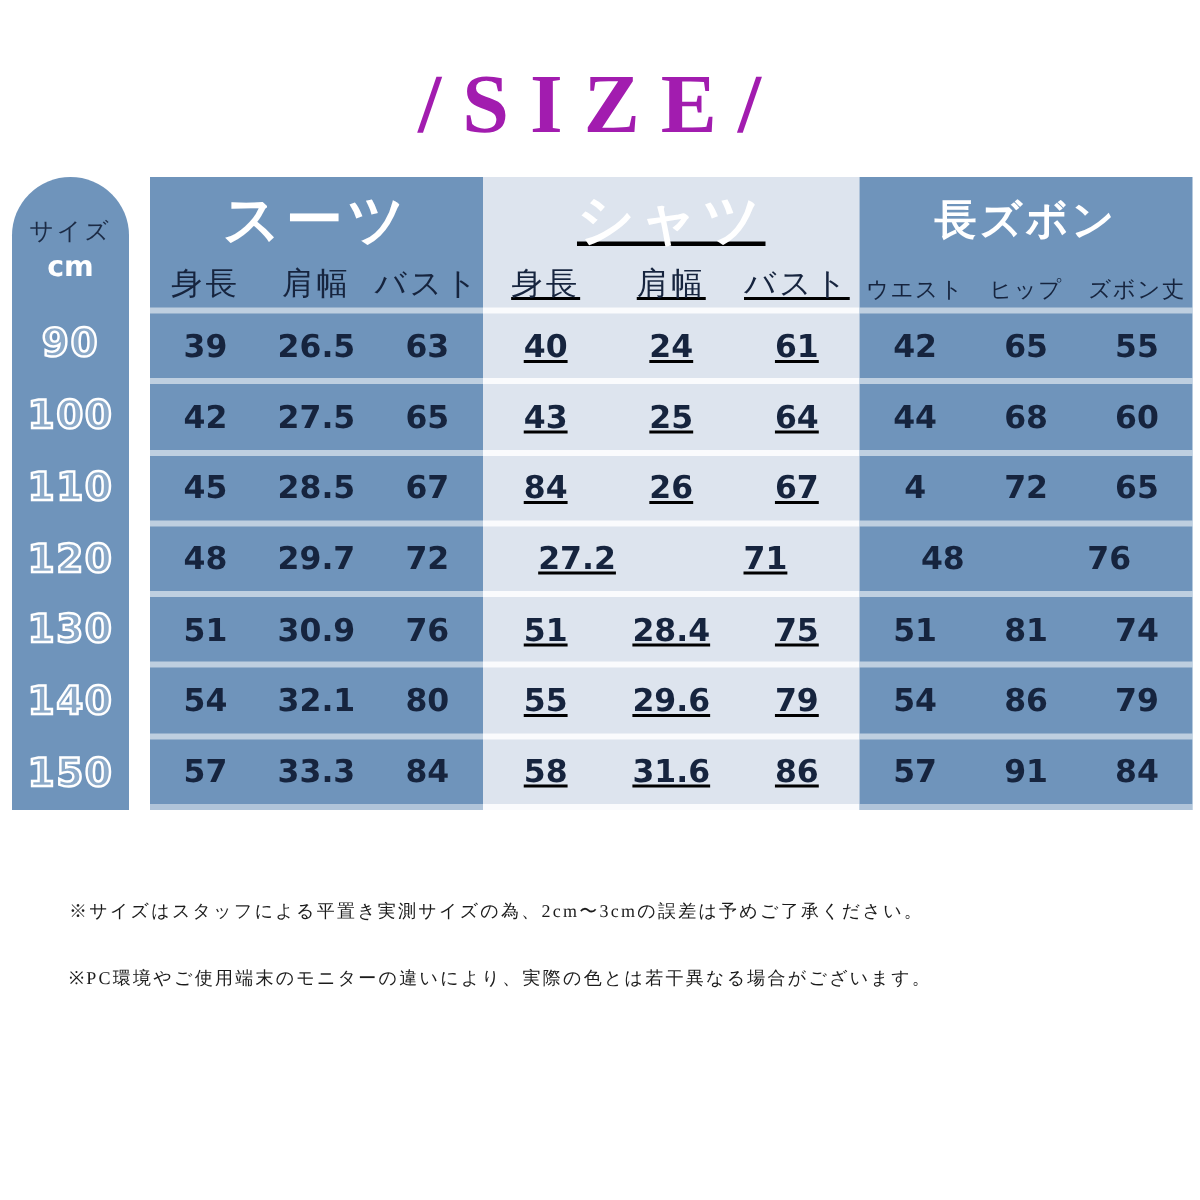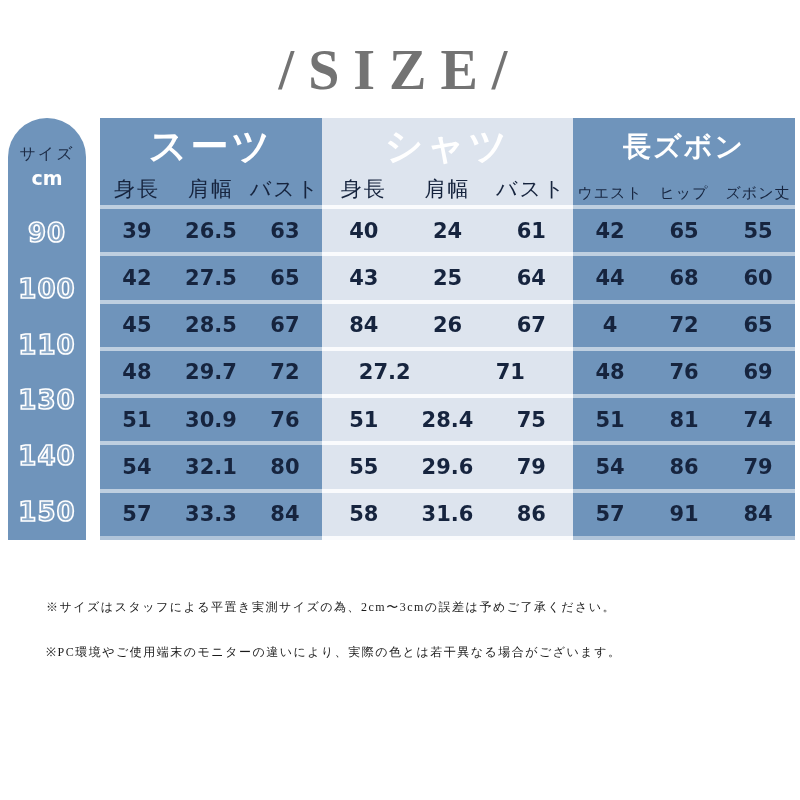--- a/index.html
+++ b/index.html
@@ -2,21 +2,21 @@
 <html><head>
 <meta charset="utf-8">
 <style>
   html,body{margin:0;padding:0;background:#fff;}
   .canvas{position:relative;width:800px;height:800px;background:#ffffff;overflow:hidden;
           font-family:"DejaVu Sans",sans-serif;}
 
   
   .page-title{position:absolute;top:38px;left:0;width:100%;text-align:center;
               font-family:"Liberation Serif","DejaVu Serif",serif;font-weight:bold;
-              font-size:56px;letter-spacing:14px;color:#737373;}
+              font-size:56px;letter-spacing:14px;color:#a21caf;}
 
   
   .chart{position:absolute;top:118px;left:0;width:800px;height:422px;}
 
   
   .size-col{position:absolute;left:8px;top:0;width:78px;height:422px;background:#6f94bb;
             border-radius:39px 39px 0 0;display:flex;flex-direction:column;box-sizing:border-box;}
   .size-col-head{height:87px;box-sizing:border-box;padding-top:26px;text-align:center;}
   .size-col-label{font-family:"Liberation Serif","DejaVu Serif",serif;font-size:16px;
                   letter-spacing:2px;color:#1c2b45;display:block;}
@@ -25,21 +25,21 @@
   .size-num{flex:1;display:flex;align-items:center;justify-content:center;
             font-size:26px;font-weight:800;letter-spacing:1px;
             color:rgba(255,255,255,0.20);-webkit-text-stroke:1.6px #ffffff;}
 
   
   .groups{position:absolute;left:100px;top:0;width:695px;height:422px;display:flex;}
   .grp{display:flex;flex-direction:column;box-sizing:border-box;}
   .grp.blue{background:#6f94bb;}
   .grp.light{background:#dde4ee;}
   .grp-suit{width:235px;}
-  .grp-shirt{width:266px;}
+  .grp-shirt{width:266px;text-decoration:underline;}
   .grp-pants{width:235px;}
   .grp-title{height:57px;display:flex;align-items:center;justify-content:center;
              color:#ffffff;font-weight:800;font-size:38px;letter-spacing:3px;
              font-family:"DejaVu Sans",sans-serif;}
   .grp-pants .grp-title{font-size:28px;letter-spacing:2px;}
   .colhead{height:30px;display:flex;align-items:flex-end;padding-bottom:2px;box-sizing:border-box;}
   .colhead span{flex:1;text-align:center;font-family:"Liberation Serif","DejaVu Serif",serif;
                 font-size:21px;letter-spacing:2px;color:#16243e;}
   .grp-pants .colhead span{font-size:15px;letter-spacing:1px;}
   .rows{flex:1;display:flex;flex-direction:column;border-bottom:4px solid rgba(255,255,255,0.45);
@@ -67,20 +67,21 @@
 
     <div class="size-col">
       <div class="size-col-head">
         <span class="size-col-label">サイズ</span>
         <span class="size-col-unit">cm</span>
       </div>
       <div class="size-rows">
         <div class="size-num">90</div>
         <div class="size-num">100</div>
         <div class="size-num">110</div>
+        <div class="size-num">120</div>
         <div class="size-num">130</div>
         <div class="size-num">140</div>
         <div class="size-num">150</div>
       </div>
     </div>
 
     <div class="groups">
 
       <div class="grp grp-suit blue">
         <div class="grp-title">スーツ</div>
@@ -192,21 +193,20 @@
             <span class="cell">60</span>
           </div>
           <div class="row">
             <span class="cell">4</span>
             <span class="cell">72</span>
             <span class="cell">65</span>
           </div>
           <div class="row">
             <span class="cell">48</span>
             <span class="cell">76</span>
-            <span class="cell">69</span>
           </div>
           <div class="row">
             <span class="cell">51</span>
             <span class="cell">81</span>
             <span class="cell">74</span>
           </div>
           <div class="row">
             <span class="cell">54</span>
             <span class="cell">86</span>
             <span class="cell">79</span>

